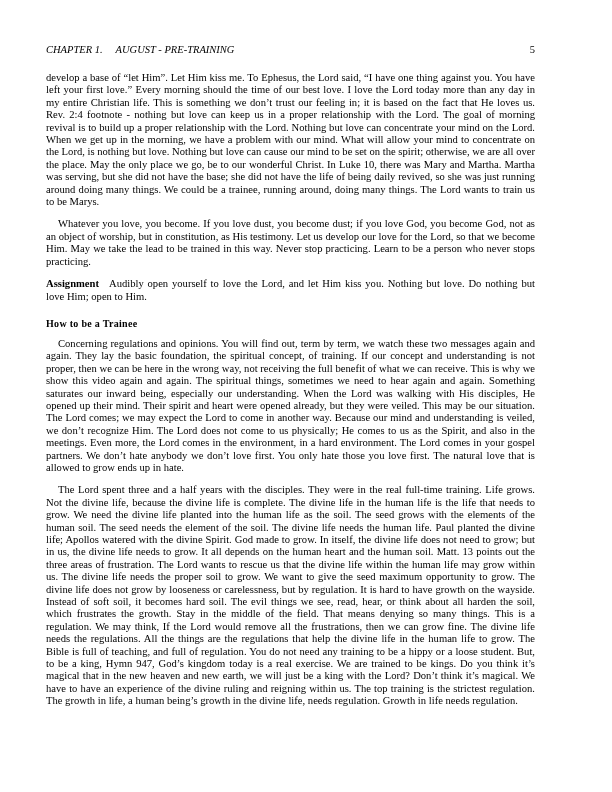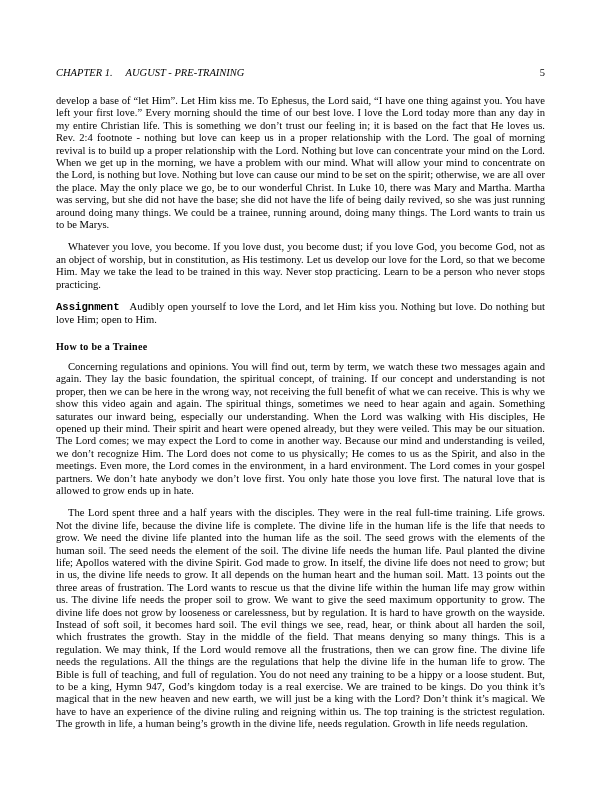--- a/index.html
+++ b/index.html
@@ -12,24 +12,23 @@
     width: 612px;
     height: 792px;
     background: #ffffff;
     color: #000000;
     font-family: "Liberation Serif", "DejaVu Serif", serif;
     overflow: hidden;
     box-sizing: border-box;
   }
   .content {
     position: absolute;
-    left: 56px;
+    left: 46px;
     top: 44px;
     width: 489px;
-    margin-top: 23px;
   }
   .running-header {
     display: flex;
     justify-content: space-between;
     align-items: baseline;
     font-size: 10.5px;
     line-height: 12px;
   }
   .running-header .chapter {
     font-style: italic;
@@ -49,21 +48,20 @@
   .body-text p {
     margin: 0 0 10px 0;
     text-indent: 12px;
   }
   .body-text p.noindent {
     text-indent: 0;
   }
   .assignment-label {
     font-weight: bold;
     margin-right: 10px;
-    font-family: Liberation Mono, monospace;
   }
   h1.section-heading {
     font-size: 10px;
     font-weight: bold;
     letter-spacing: 0.3px;
     line-height: 1;
     margin: 16px 0 9px 0;
   }
 </style>
 </head>

